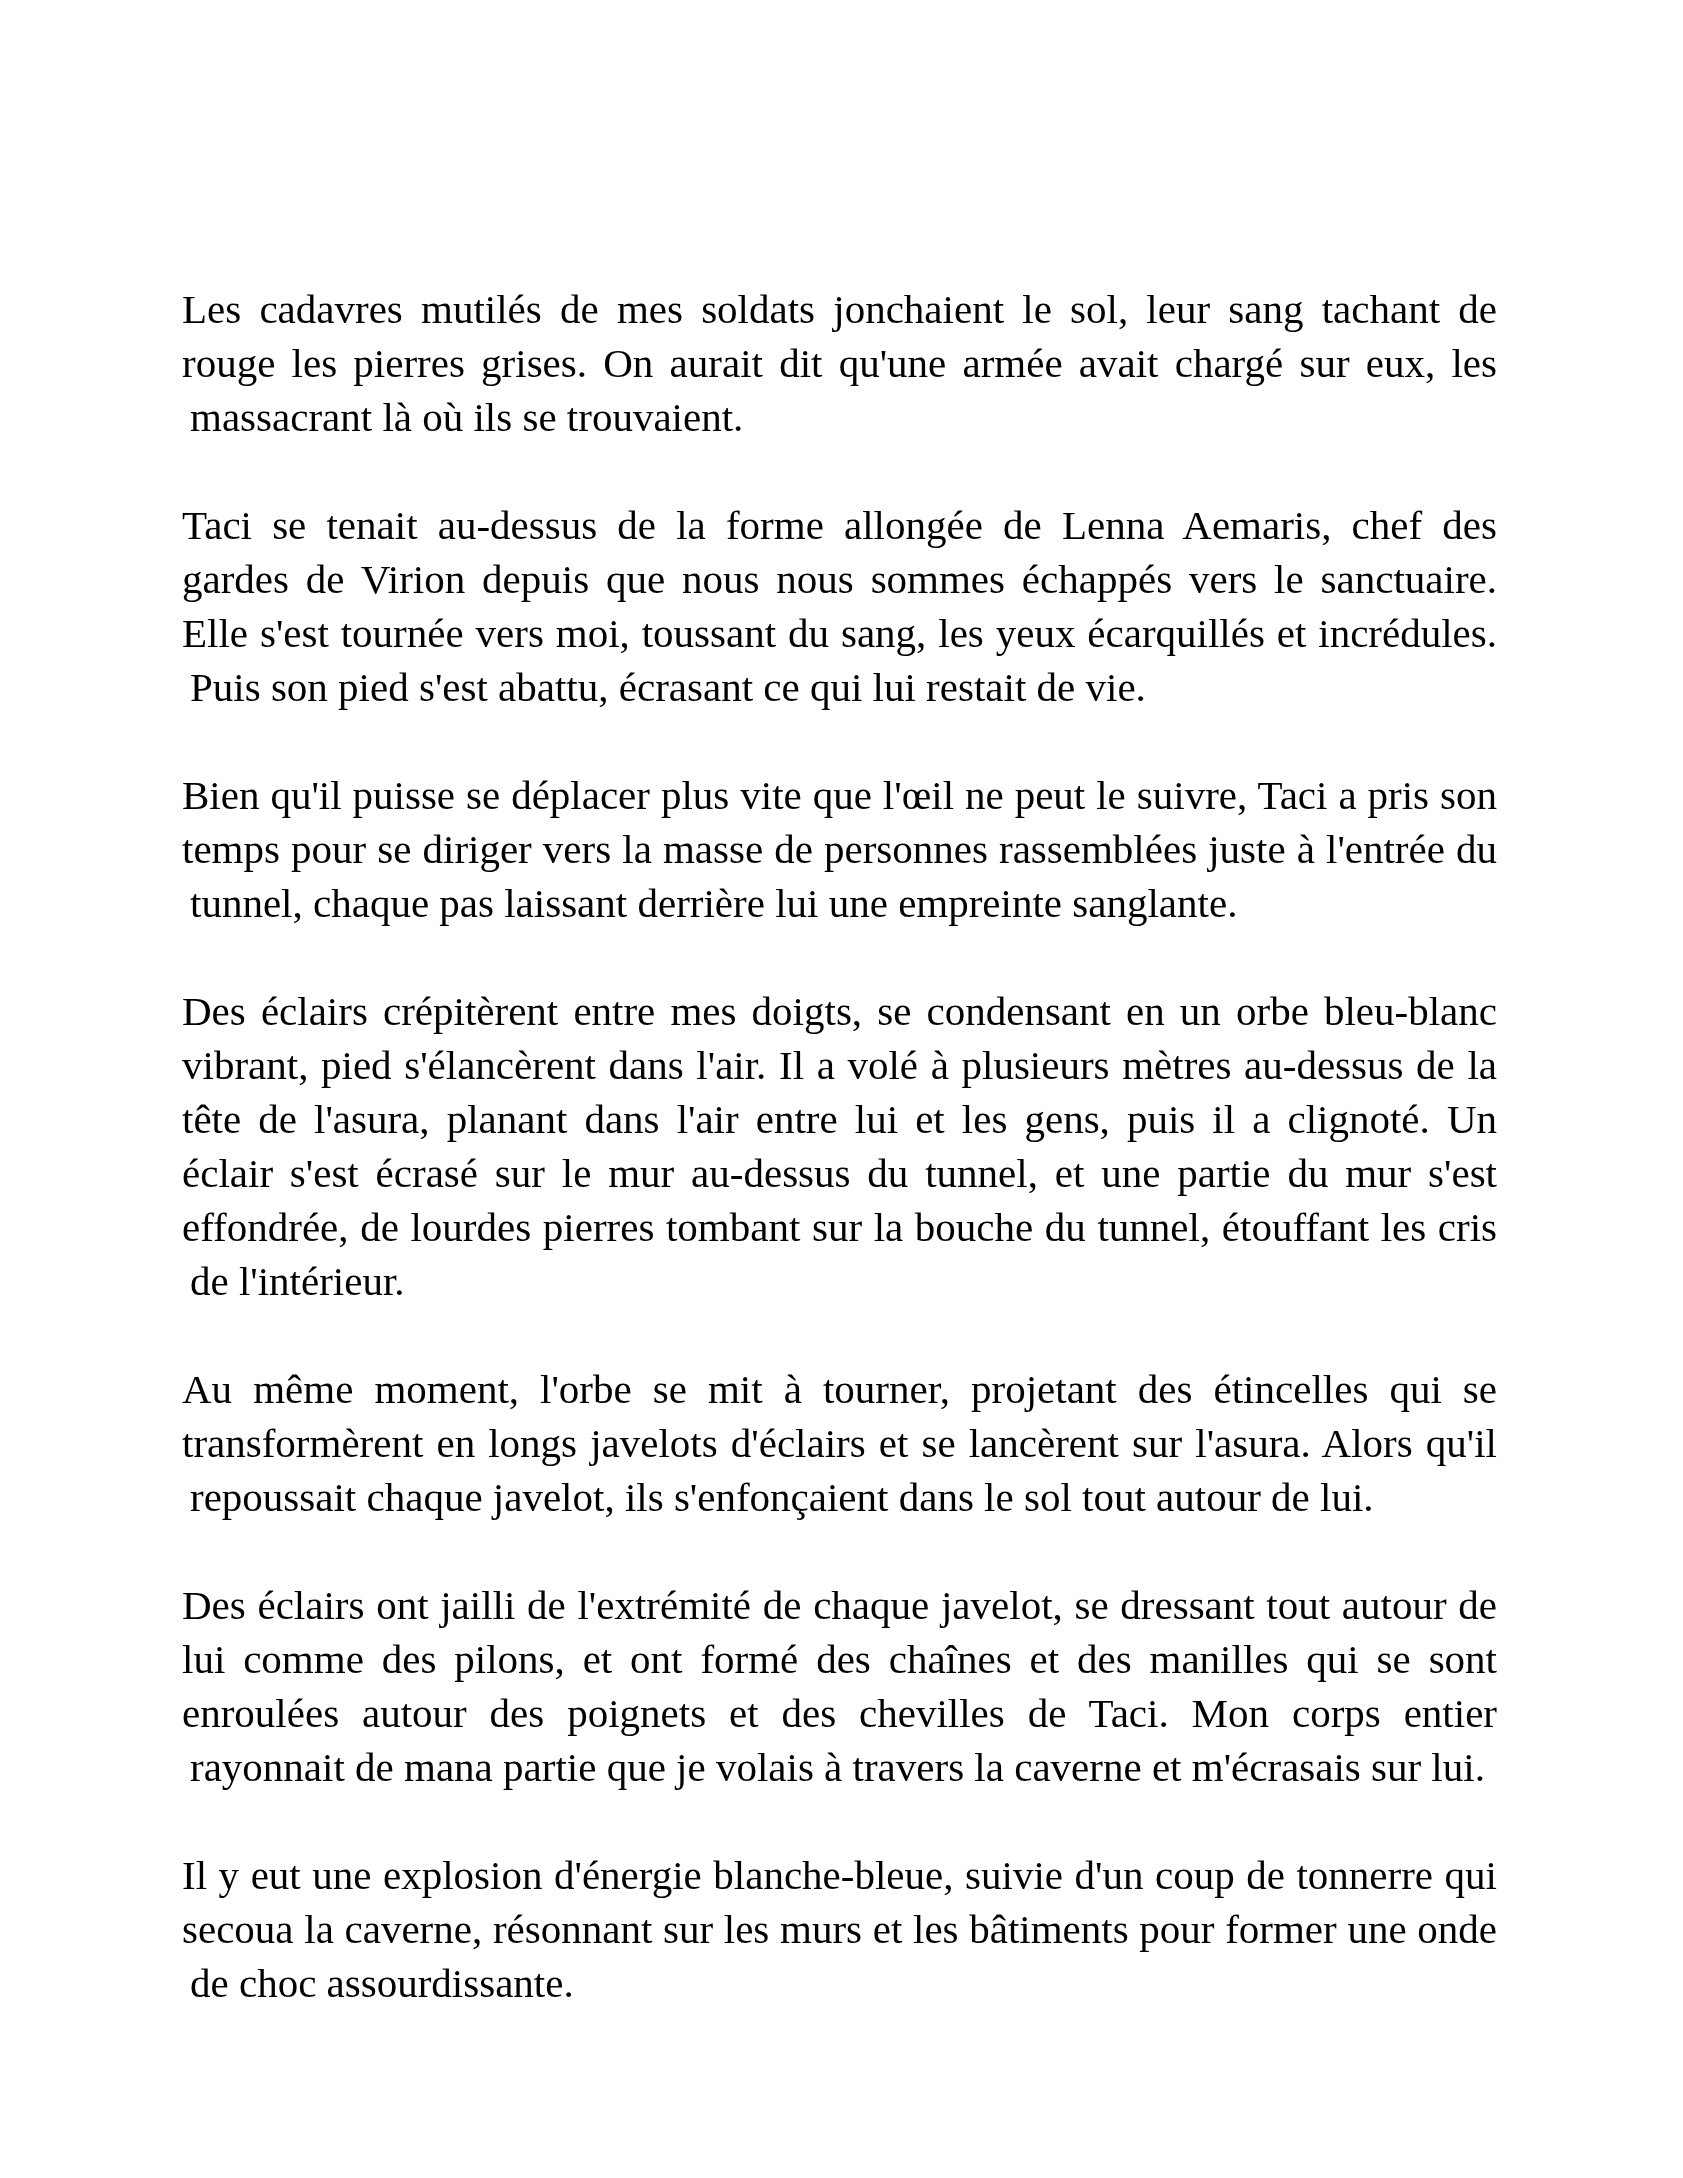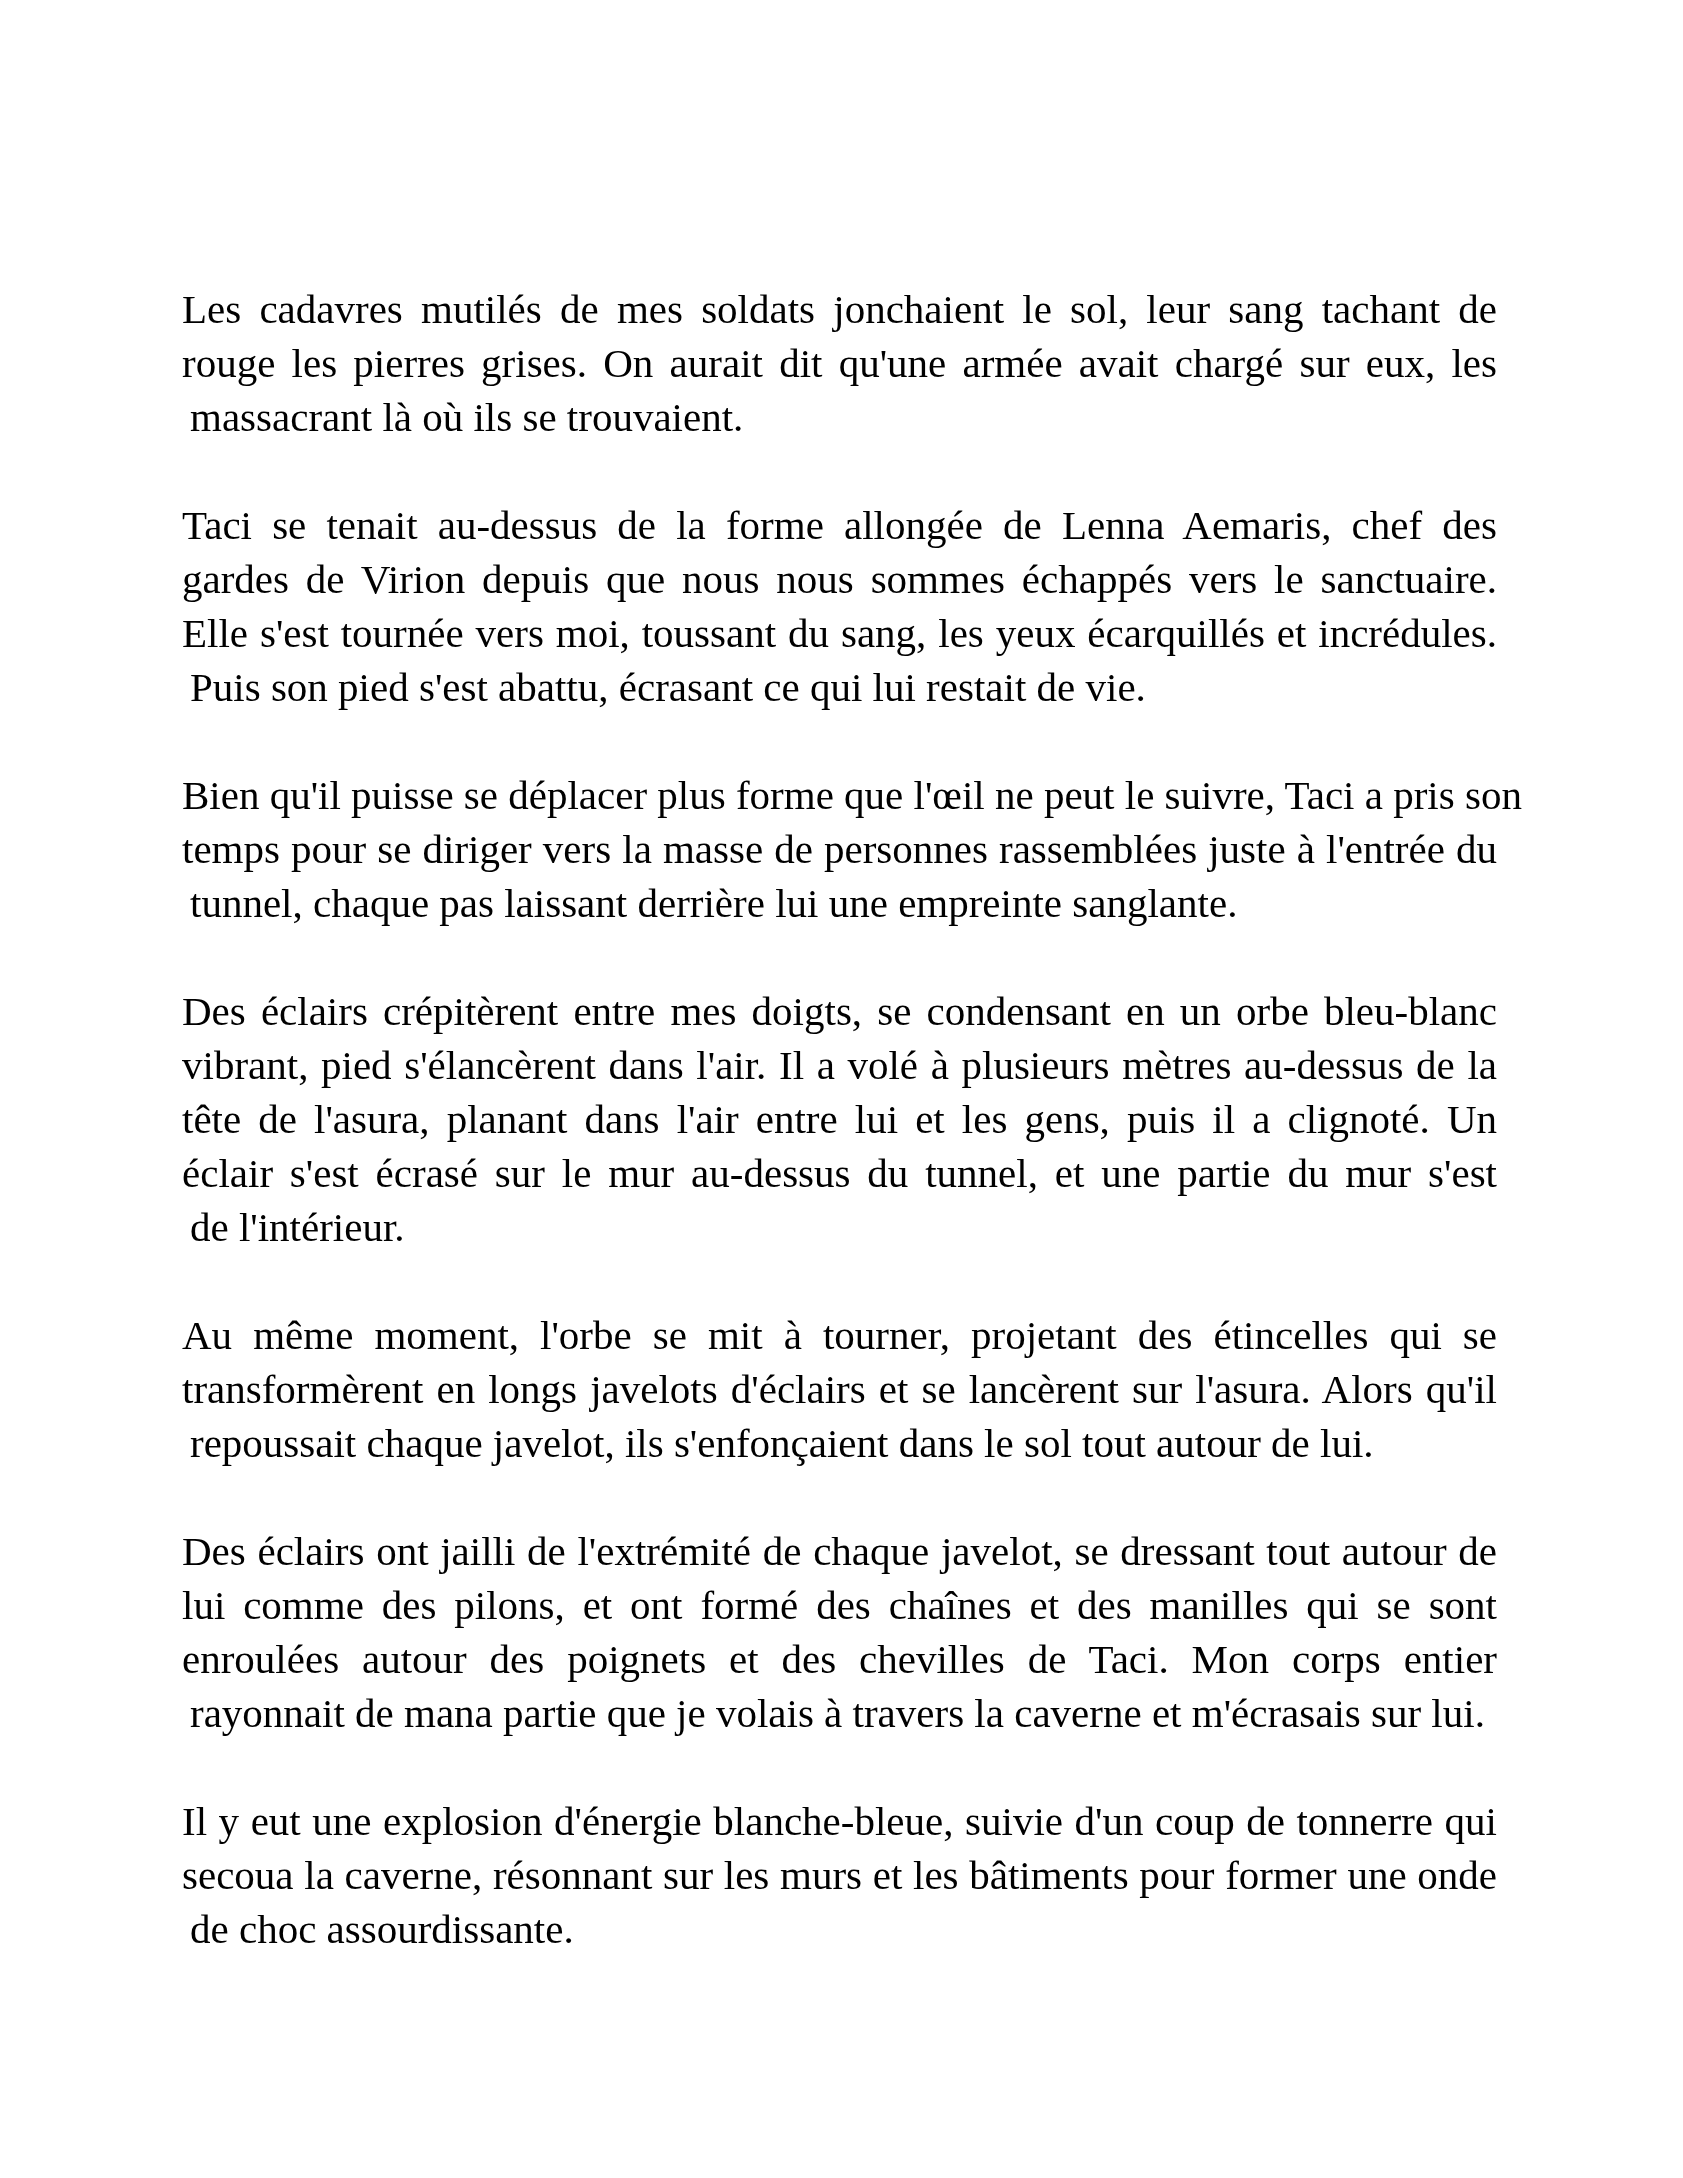--- a/index.html
+++ b/index.html
@@ -60,30 +60,31 @@
     </p>
 
     <p class="para">
       <span class="line">Taci se tenait au-dessus de la forme allongée de Lenna Aemaris, chef des</span>
       <span class="line">gardes de Virion depuis que nous nous sommes échappés vers le sanctuaire.</span>
       <span class="line">Elle s'est tournée vers moi, toussant du sang, les yeux écarquillés et incrédules.</span>
       <span class="line last">Puis son pied s'est abattu, écrasant ce qui lui restait de vie.</span>
     </p>
 
     <p class="para">
-      <span class="line">Bien qu'il puisse se déplacer plus forme que l'œil ne peut le suivre, Taci a pris son</span>
+      <span class="line">Bien qu'il puisse se déplacer plus vite que l'œil ne peut le suivre, Taci a pris son</span>
       <span class="line">temps pour se diriger vers la masse de personnes rassemblées juste à l'entrée du</span>
       <span class="line last">tunnel, chaque pas laissant derrière lui une empreinte sanglante.</span>
     </p>
 
     <p class="para">
       <span class="line">Des éclairs crépitèrent entre mes doigts, se condensant en un orbe bleu-blanc</span>
       <span class="line">vibrant, pied s'élancèrent dans l'air. Il a volé à plusieurs mètres au-dessus de la</span>
       <span class="line">tête de l'asura, planant dans l'air entre lui et les gens, puis il a clignoté. Un</span>
       <span class="line">éclair s'est écrasé sur le mur au-dessus du tunnel, et une partie du mur s'est</span>
+      <span class="line">effondrée, de lourdes pierres tombant sur la bouche du tunnel, étouffant les cris</span>
       <span class="line last">de l'intérieur.</span>
     </p>
 
     <p class="para">
       <span class="line">Au même moment, l'orbe se mit à tourner, projetant des étincelles qui se</span>
       <span class="line">transformèrent en longs javelots d'éclairs et se lancèrent sur l'asura. Alors qu'il</span>
       <span class="line last">repoussait chaque javelot, ils s'enfonçaient dans le sol tout autour de lui.</span>
     </p>
 
     <p class="para">

